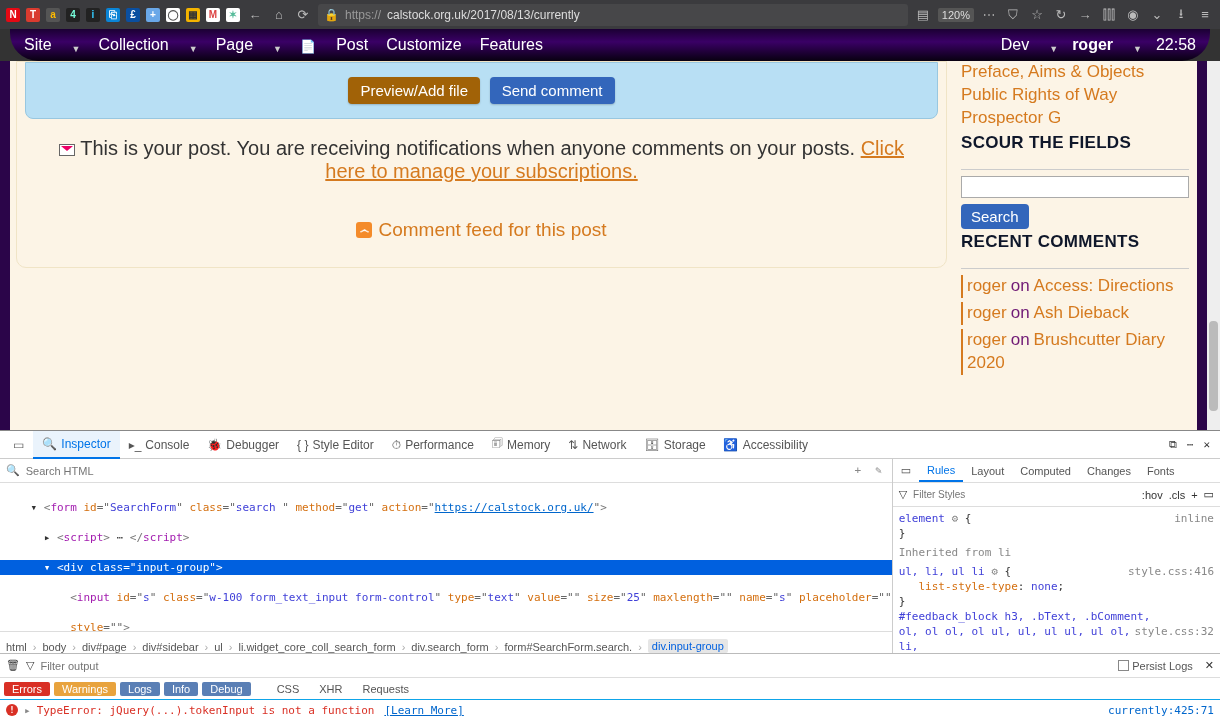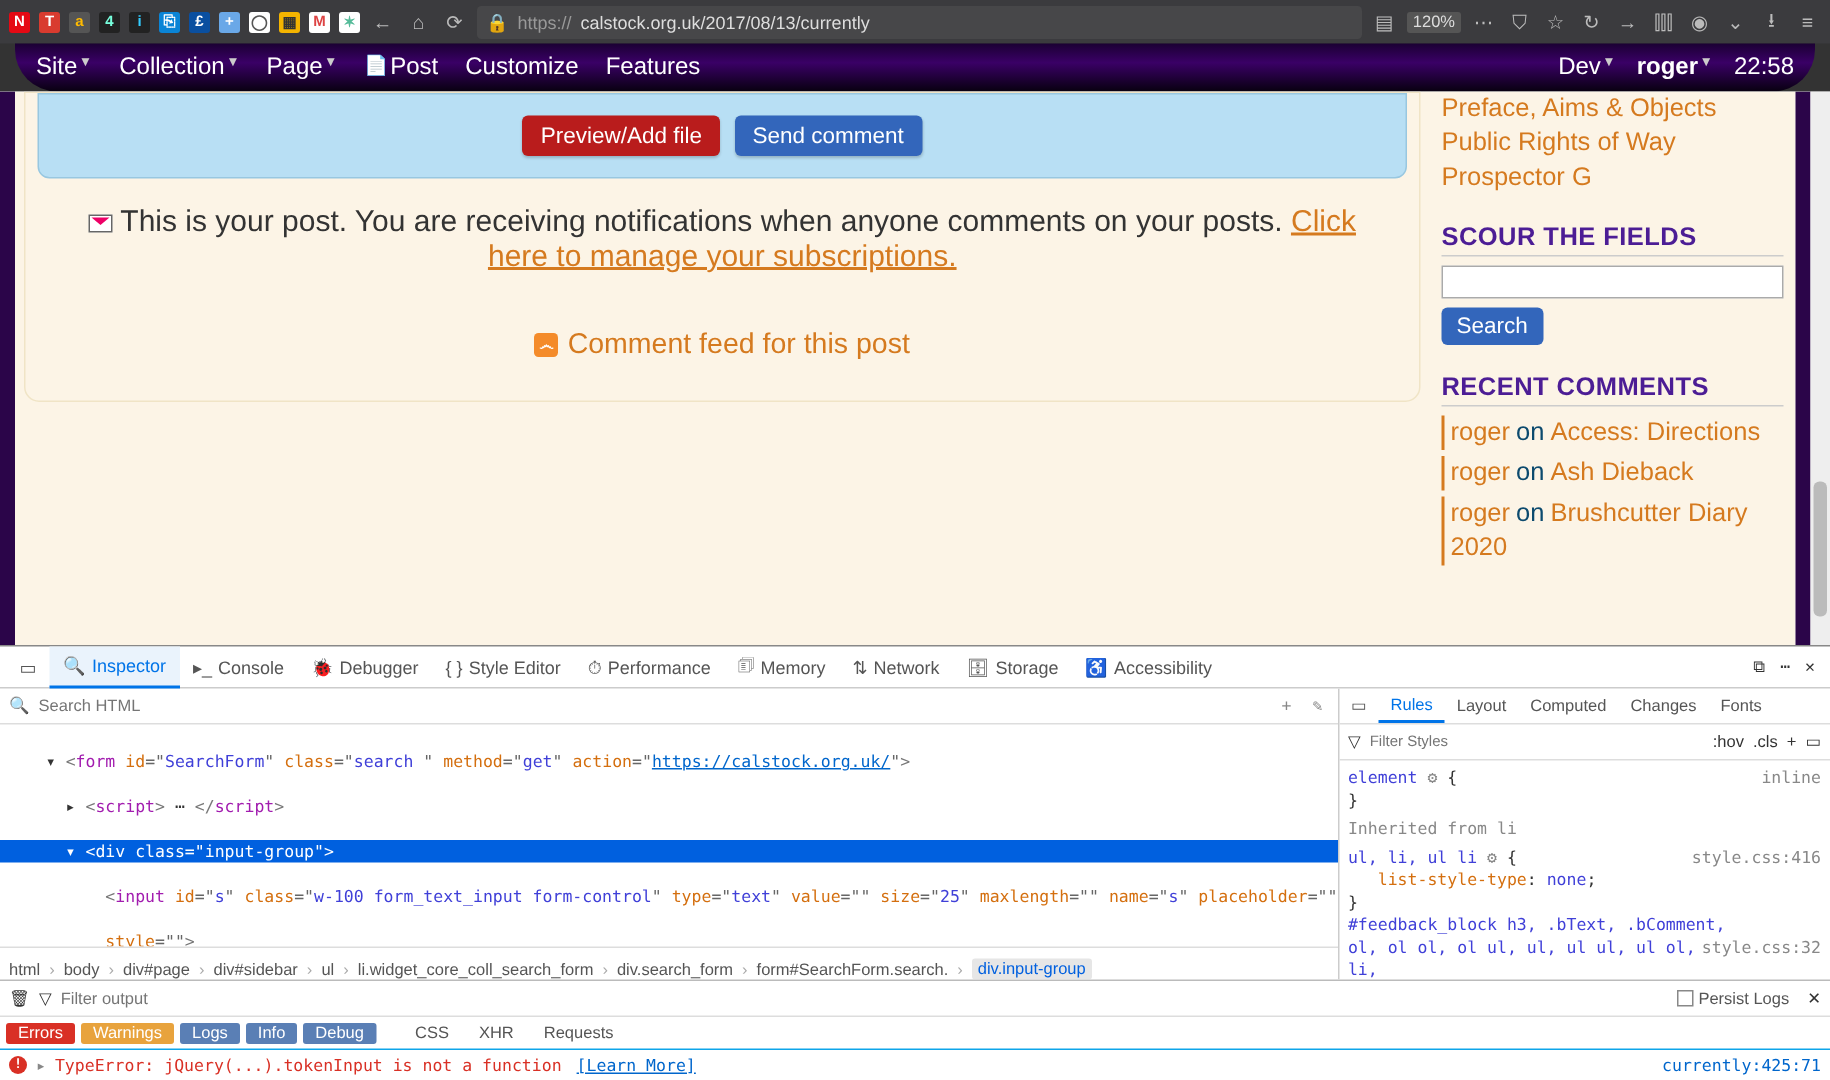--- a/index.html
+++ b/index.html
@@ -10,48 +10,48 @@
 .chrome .tabicon { width: 14px; height: 14px; display: inline-flex; justify-content: center; align-items: center; font-size: 10px; border-radius: 2px; font-weight: bold; }
 .urlbar { flex: 1; background: #474749; border-radius: 3px; height: 22px; display: flex; align-items: center; padding: 0 6px; gap: 6px; color: #ddd; font-size: 12px; }
 .urlbar .scheme { color: #999; }
 .chrome-btn { width: 18px; height: 18px; display: inline-flex; justify-content: center; align-items: center; color: #bbb; font-size: 13px; }
 .zoombox { background: #555; border-radius: 2px; padding: 1px 4px; font-size: 11px; color: #ddd; }
 
 
 .adminbar { height: 32px; background: linear-gradient(#1b0033,#3a0066 40%,#080010); display: flex; align-items: center; padding: 0 14px; color: #fff; gap: 18px; font-size: 16px; border-radius: 0 0 28px 28px; margin: 0 10px; }
 .adminbar .left { display: flex; gap: 18px; }
 .adminbar .right { margin-left: auto; display: flex; gap: 14px; }
-.adminbar .item { display: flex; align-items: flex-start; gap: 1px; }
+.adminbar .item { display: flex; align-items: flex-end; gap: 20px; }
 .tri { font-size: 9px; color: #ccc; }
 
 
 .page { background: #fff; height: 369px; display: flex; overflow: hidden; }
 .gutter { width: 10px; background: #2b0549; }
 .contentwrap { flex: 1; background: #fcf4e6; display: flex; }
 .main { flex: 1; padding: 0 0 0 0; }
 .commentbox { margin: 0 8px; background: #b8dff4; border: 1px solid #98c7e0; border-radius: 0 0 8px 8px; padding: 14px; text-align: center; }
-.btn-orange { background: #b91c1c; color: #fff; border: none; border-radius: 4px; padding: 5px 12px; font-size: 15px; margin: 0 3px; box-shadow: 0 1px 2px rgba(0,0,0,.2);}
+.btn-orange { background: #a16207; color: #fff; border: none; border-radius: 4px; padding: 5px 12px; font-size: 15px; margin: 0 3px; box-shadow: 0 1px 2px rgba(0,0,0,.2);}
 .btn-blue { background: #3366bb; color: #fff; border: none; border-radius: 4px; padding: 5px 12px; font-size: 15px; margin: 0 3px; box-shadow: 0 1px 2px rgba(0,0,0,.2);}
 .notifybox { margin: 18px 20px 0; text-align: center; font-size: 20px; color: #333; }
 .notifybox .lk { color: #d57a1f; }
 .feedline { margin-top: 36px; text-align: center; font-size: 19px; color: #d57a1f; display: flex; justify-content: center; align-items: center; gap: 6px; }
 .rssicon { width: 16px; height: 16px; background: #f48b2a; border-radius: 3px; display: inline-flex; align-items: center; justify-content: center; color: #fff; font-size: 10px; font-weight: bold;}
 .mailicon { display: inline-block; width: 16px; height: 12px; border: 1px solid #666; background: #fff; position: relative; vertical-align: middle; }
 .mailicon::after { content: ""; position: absolute; left: 1px; top: 1px; width: 0; height: 0; border-left: 6px solid transparent; border-right: 6px solid transparent; border-top: 5px solid #e06; }
 .postframe { margin: 0 6px; border: 1px solid #f0e4c6; border-radius: 0 0 10px 10px; padding-bottom: 26px; }
 
 
 .sidebar { width: 244px; padding: 0 8px 0 8px; font-size: 17px; }
 .sidebar a { color: #d57a1f; text-decoration: none; display: block; line-height: 1.35; }
-.sbhead { font-weight: 600; color: #4c1d95; font-size: 17px; margin: 18px 0 6px; border-bottom: 1px solid #ccc; padding-bottom: 2px; letter-spacing: .3px; }
+.sbhead { font-weight: 600; color: #0f172a; font-size: 17px; margin: 3px 0 6px; border-bottom: 1px solid #ccc; padding-bottom: 16px; letter-spacing: .3px; }
 .searchfield { width: 100%; height: 22px; border: 1px solid #aaa; padding: 2px 4px; }
 .btn-search { background: #3366bb; color: #fff; border: none; border-radius: 4px; padding: 4px 10px; font-size: 15px; margin-top: 6px; }
 .rcitem { margin: 4px 0; line-height: 1.35; border-left: 2px solid #d57a1f; padding-left: 4px;}
 .rcitem .name { color: #d57a1f; }
-.rcitem .on { color: #0c4a6e; margin: 0 4px; }
+.rcitem .on { color: #701a75; margin: 0 4px; }
 .rcitem .title { color: #d57a1f; }
 .gutterR { width: 10px; background: #2b0549; }
 .scrollbar { width: 13px; background: #eee; display: flex; flex-direction: column; align-items: center; }
 .thumb { width: 9px; background: #bbb; border-radius: 4px; margin-top: 260px; height: 90px;}
 
 
 .devtools { height: 290px; background: #fff; border-top: 1px solid #888; display: flex; flex-direction: column; font-family: Menlo, Consolas, monospace; font-size: 11px; color: #333; }
 .dt-tabs { height: 28px; display: flex; align-items: center; border-bottom: 1px solid #ccc; padding: 0 4px; gap: 0; }
 .dt-tab { display: flex; align-items: center; gap: 4px; padding: 0 9px; height: 28px; color: #555; font-family: -apple-system, "Segoe UI", sans-serif; font-size: 12px; }
 .dt-tab.active { color: #0074e8; border-bottom: 2px solid #0074e8; background: #eaf3fc; }

